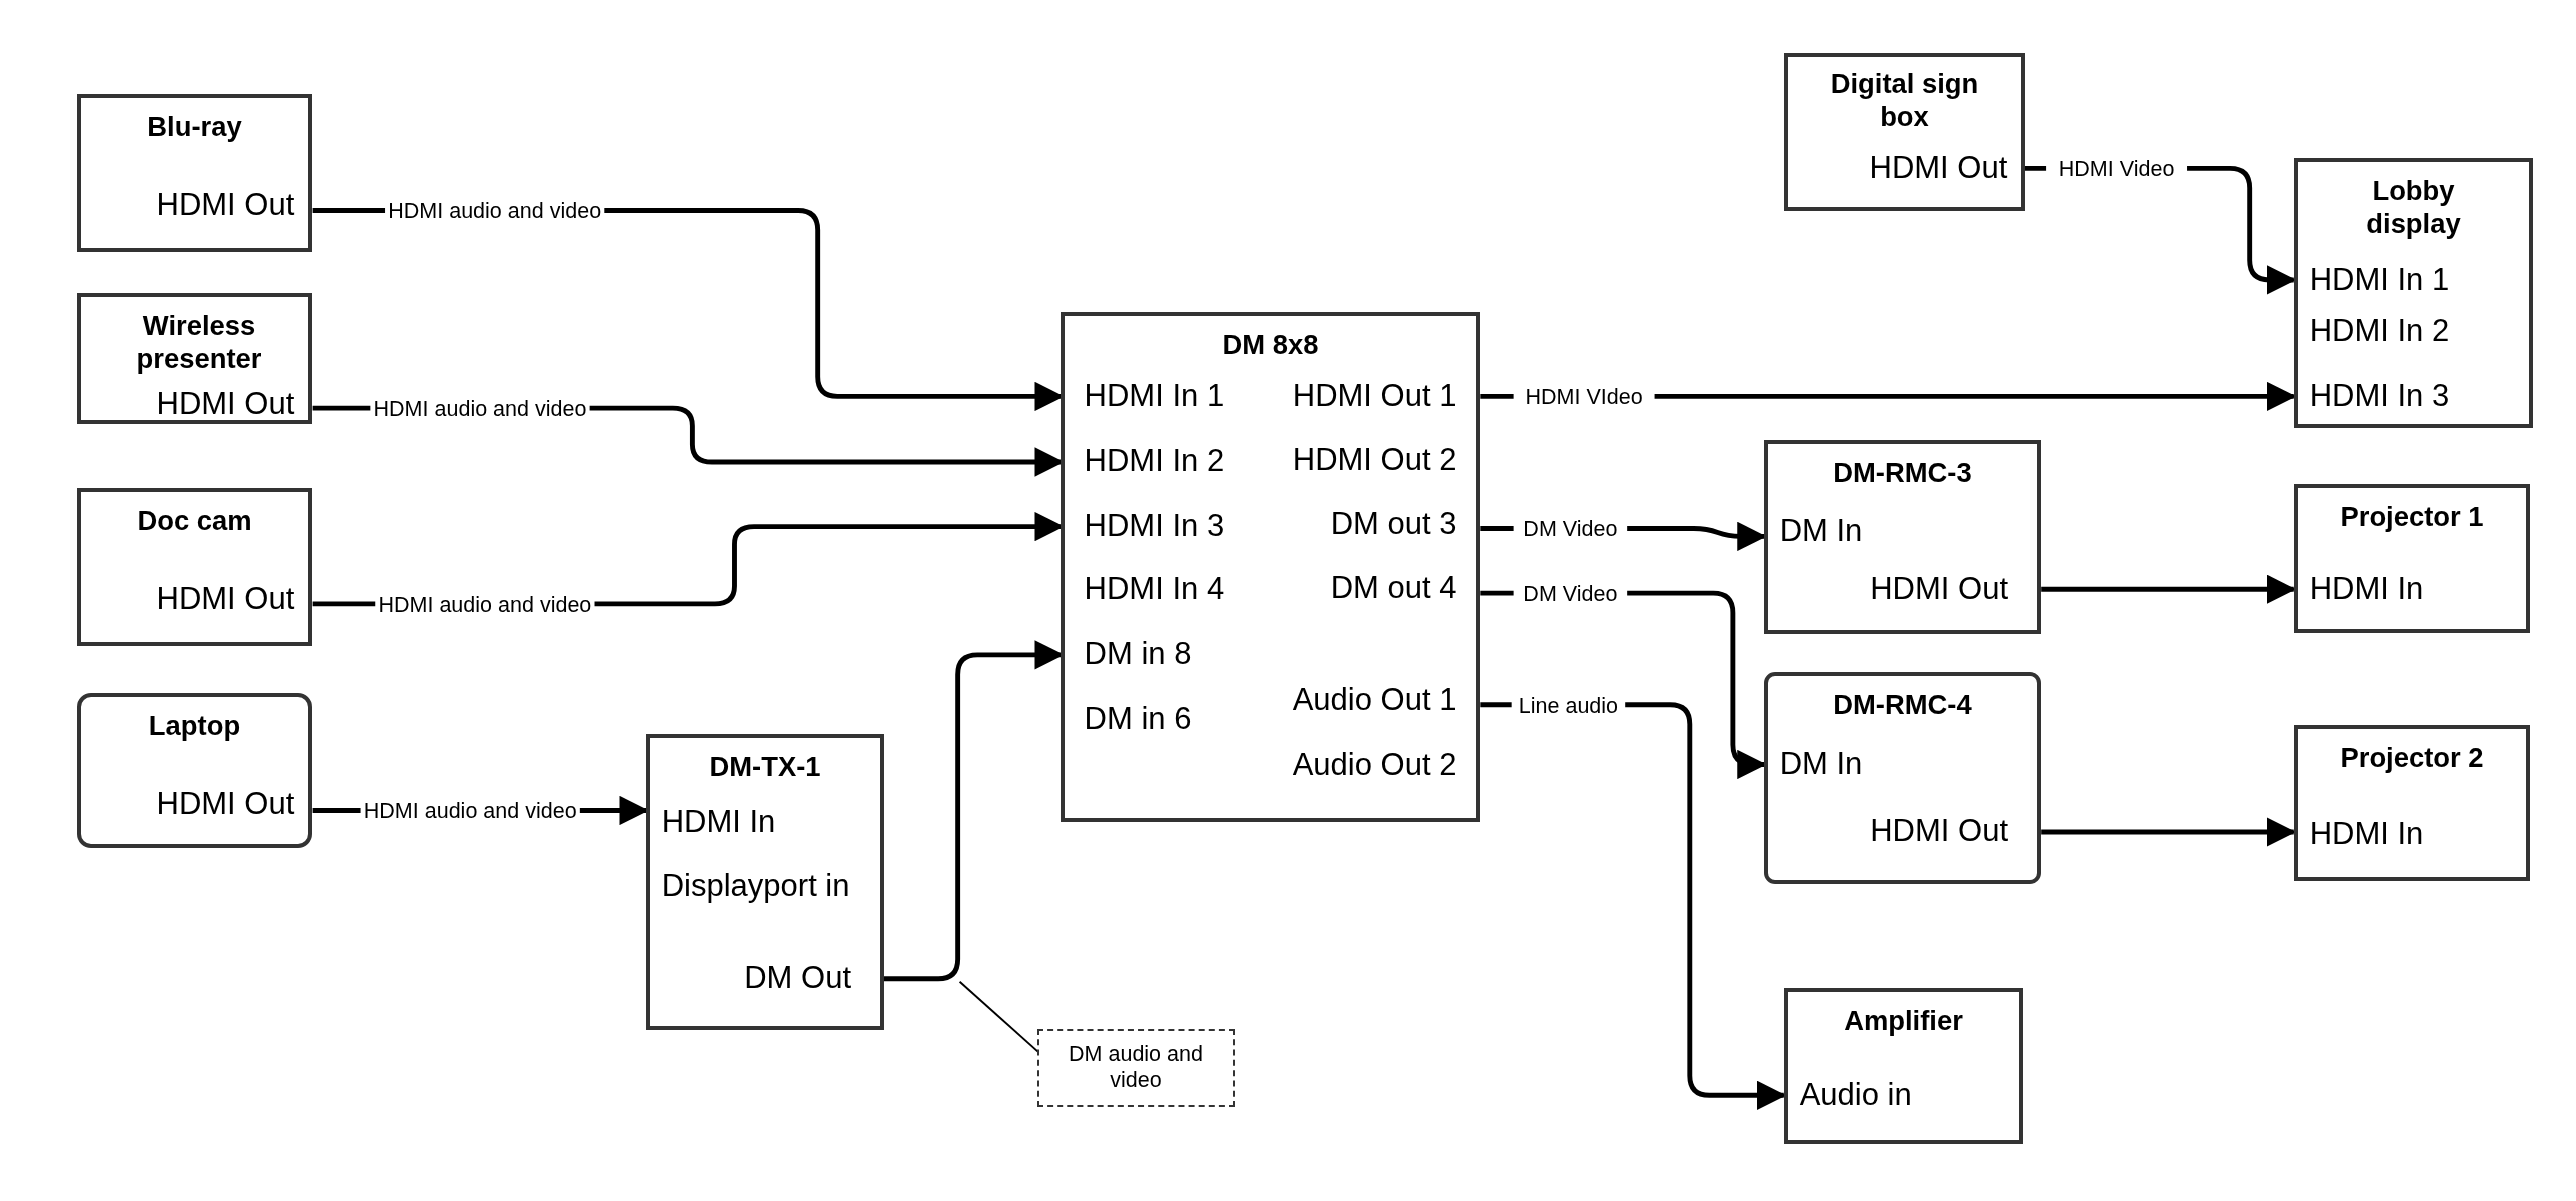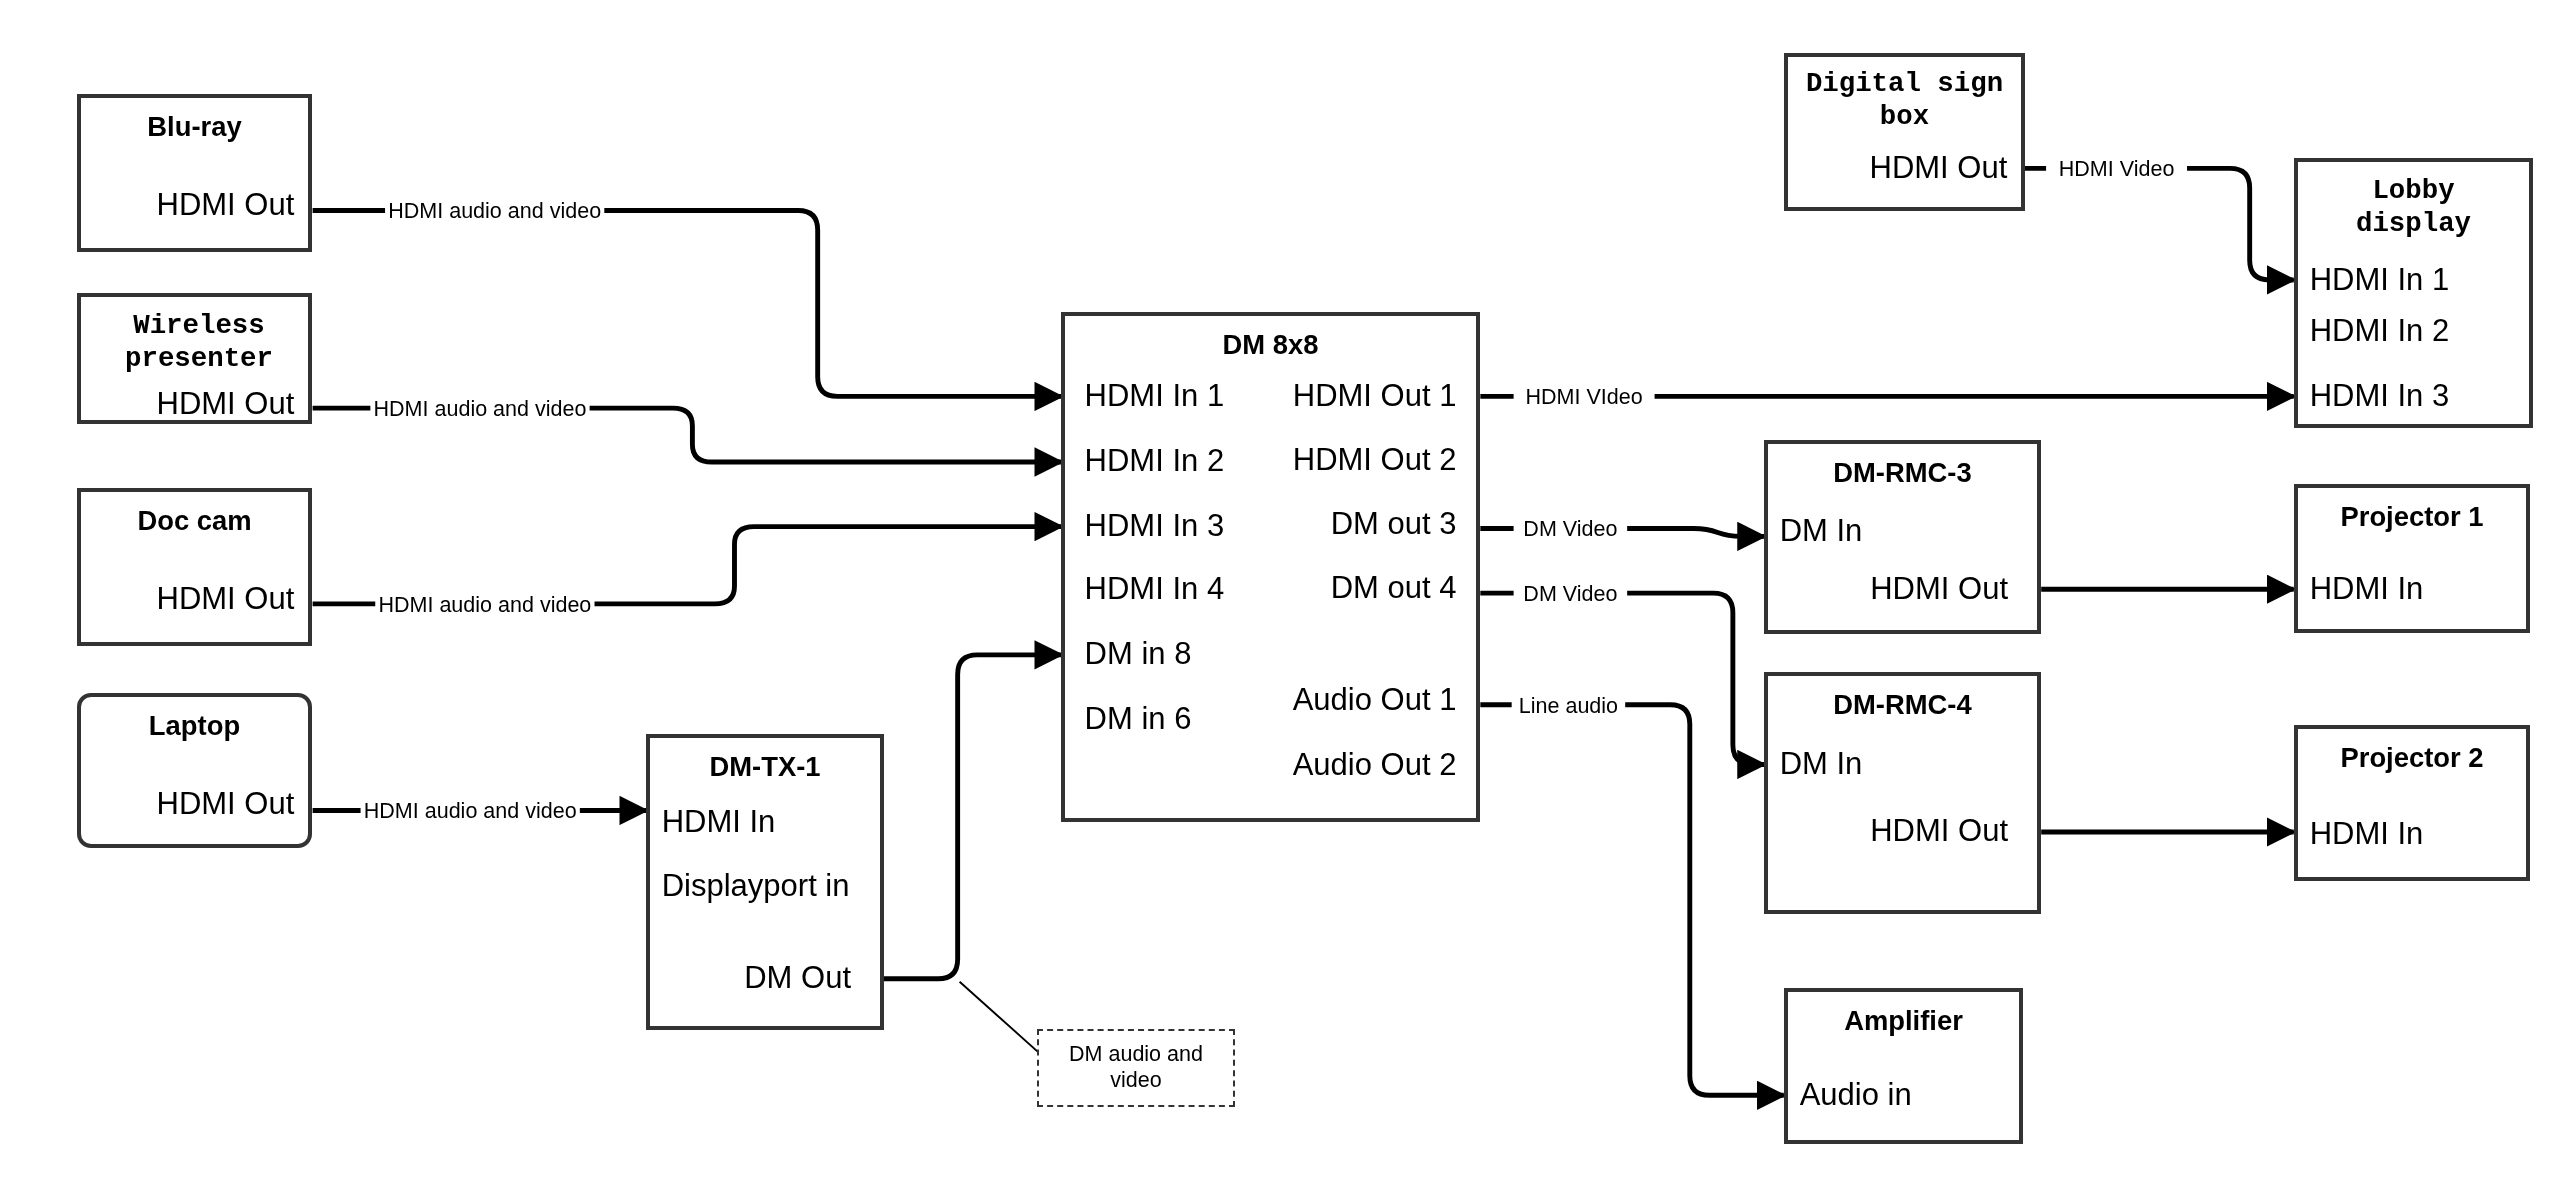--- a/index.html
+++ b/index.html
@@ -1,21 +1,21 @@
 <!DOCTYPE html>
 <html><head>
 <meta charset="utf-8">
 <style>
   html,body{margin:0;padding:0;background:#ffffff;}
   #canvas{position:relative;width:2576px;height:1201px;background:#ffffff;overflow:hidden;
           font-family:"Liberation Sans",sans-serif;color:#000;}
   #wires{position:absolute;left:0;top:0;z-index:1;}
   .node{position:absolute;border:4.9px solid #333333;background:#ffffff;box-sizing:border-box;z-index:2;}
   .node-title{font-weight:bold;font-size:27.4px;line-height:33px;text-align:center;margin-top:11.7px;white-space:nowrap;}
-  .title-line{display:block;font-family:Liberation Mono, monospace;}
+  .title-line{display:block;}
   .port{position:absolute;font-size:31px;line-height:27.4px;white-space:nowrap;}
   .port.pleft{left:13.7px;}
   .port.pright{right:13.7px;text-align:right;}
   .port.inset-r{right:29px;}
   .port.inset-l{left:19.6px;}
   .callout{position:absolute;border:2px dashed #333;background:#ffffff;box-sizing:border-box;
            font-size:21.5px;line-height:26.4px;text-align:center;padding:9.8px 5.9px;z-index:2;}
   .wire-label{font-size:22px;fill:#000;}
 </style>
 </head>
@@ -157,21 +157,21 @@
     <div class="node-title">DM-RMC-3</div>
     <div class="port pleft" style="left:11.7px;top:73px;">DM In</div>
     <div class="port pright inset-r" style="top:131px;">HDMI Out</div>
   </div>
 
   <div class="node" style="left:2294px;top:484px;width:236px;height:149px;">
     <div class="node-title">Projector 1</div>
     <div class="port pleft" style="left:11.7px;top:87px;">HDMI In</div>
   </div>
 
-  <div class="node" style="left:1764px;top:672px;width:277px;height:242px;">
+  <div class="node" style="left:1764px;top:672px;width:277px;height:212px;border-radius:11px;">
     <div class="node-title">DM-RMC-4</div>
     <div class="port pleft" style="left:11.7px;top:74px;">DM In</div>
     <div class="port pright inset-r" style="top:141px;">HDMI Out</div>
   </div>
 
   <div class="node" style="left:2294px;top:725px;width:236px;height:156px;">
     <div class="node-title">Projector 2</div>
     <div class="port pleft" style="left:11.7px;top:91px;">HDMI In</div>
   </div>
 

